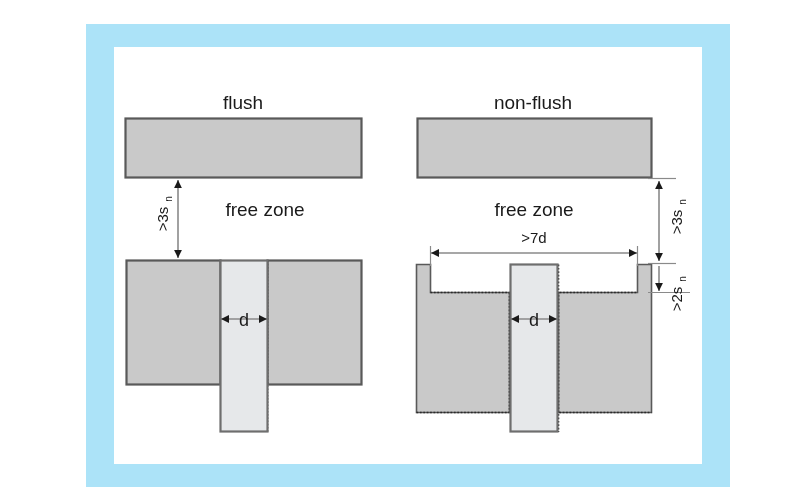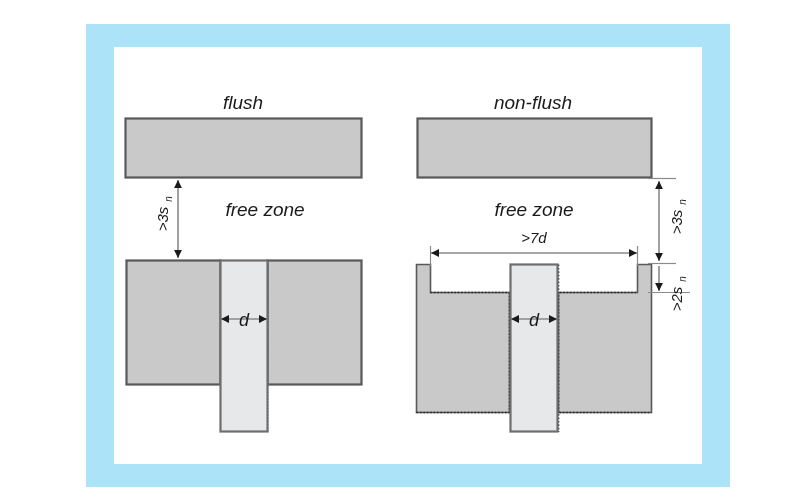--- a/index.html
+++ b/index.html
@@ -11,21 +11,20 @@
     width: 800px;
     height: 500px;
     font-family: "Liberation Sans", sans-serif;
     overflow: hidden;
   }
   #figure-root {
     position: relative;
     width: 684px;
     height: 500px;
     background: #ffffff;
-    font-style: italic;
   }
   #diagram-svg {
     position: absolute;
     left: 0;
     top: 0;
     display: block;
   }
   .lbl {
     font-family: "Liberation Sans", sans-serif;
     fill: #1a1a1a;

